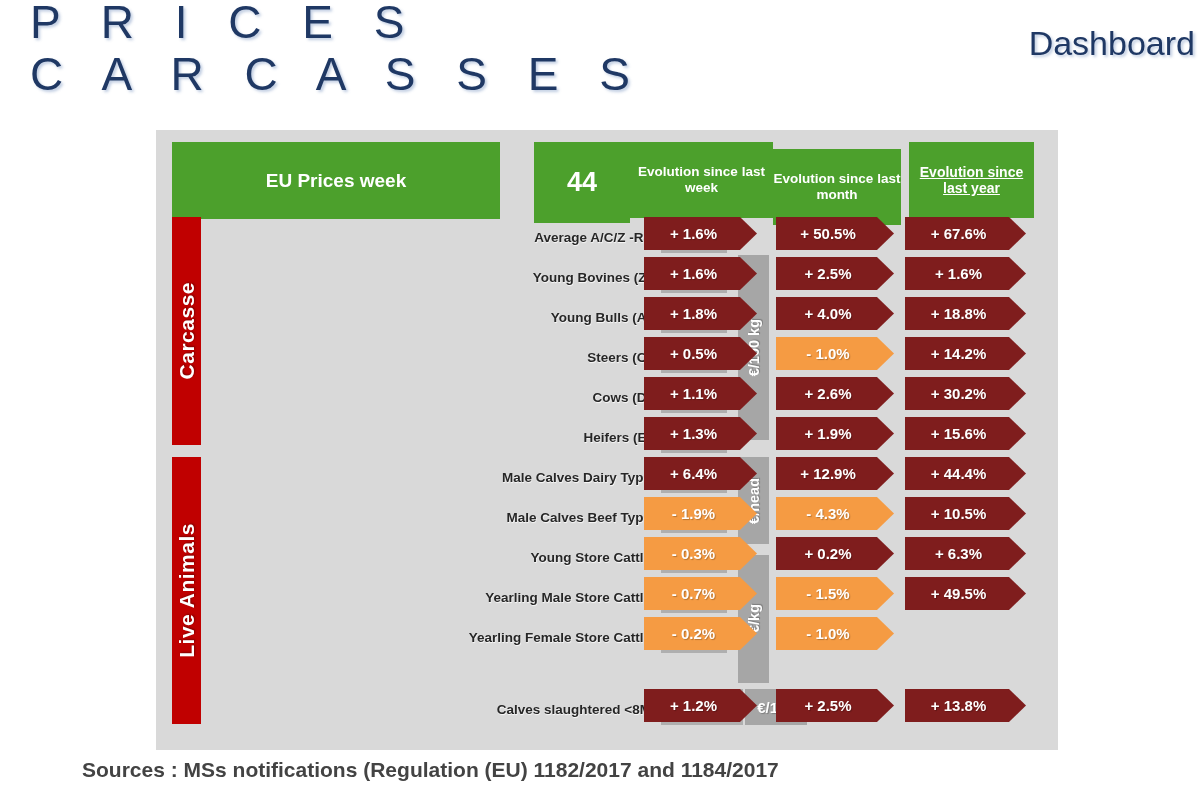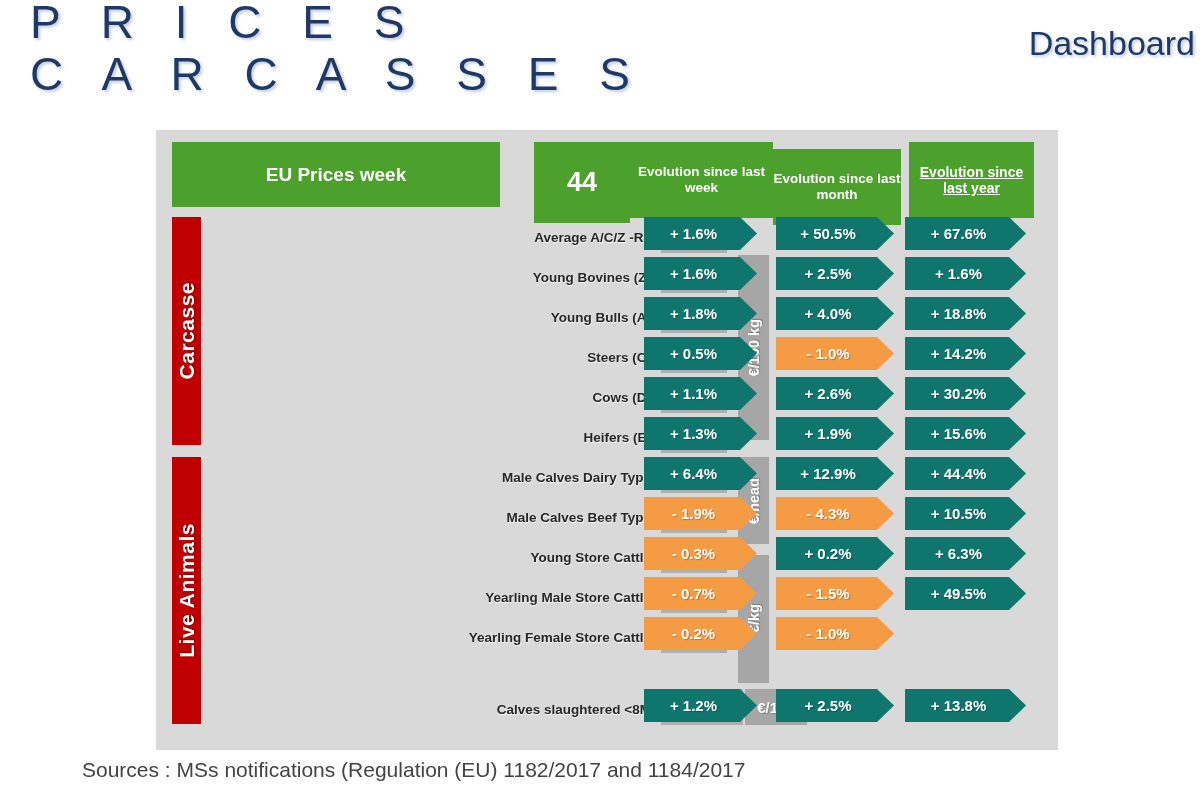--- a/index.html
+++ b/index.html
@@ -49,21 +49,21 @@
     position:absolute;
     background:#4CA02C;
     color:#ffffff;
     font-weight:bold;
     display:flex;
     align-items:center;
     justify-content:center;
     text-align:center;
     line-height:1.15;
   }
-  #hdr-title{ left:16px;  top:12px; width:328px; height:65px; font-size:19px; }
+  #hdr-title{ left:16px;  top:12px; width:328px; height:77px; font-size:19px; }
   #hdr-week { left:352px; top:12px; width:96px;  height:81px; font-size:27px;margin-left:26px; }
   #hdr-week1{ left:474px; top:12px; width:143px; height:76px; font-size:13.5px; }
   #hdr-mon  { left:617px; top:19px; width:128px; height:76px; font-size:13.5px; }
   #hdr-year { left:753px; top:12px; width:125px; height:76px; font-size:14px;text-decoration:underline; }
 
   
   .catbar{
     position:absolute;
     left:16px; width:29px;
     background:#C00000;
@@ -140,33 +140,34 @@
     height:33px;
     color:#ffffff;
     font-size:15px;
     font-weight:bold;
     display:flex; align-items:center; justify-content:center;
     padding-right:14px;
     clip-path:polygon(0 0, calc(100% - 17px) 0, 100% 50%, calc(100% - 17px) 100%, 0 100%);
     text-shadow:1px 1px 1px rgba(0,0,0,0.25);
     white-space:nowrap;
   }
-  .chip.up  { background:#0f766e; }
+  .chip.up  { background:#7f1d1d; }
   .chip.down{ background:#F59B43; }
   .c1{ left:488px; width:99px; }
   .c2{ left:620px; width:104px; }
   .c3{ left:749px; width:107px; }
 
   #sources{
     position:absolute;
     left:82px; top:758px;
     color:#434343;
     font-size:21px;
     font-family:"Liberation Sans", sans-serif;
     white-space:nowrap;
+    font-weight:bold;
   }
 </style>
 </head>
 <body>
 
 <div id="title-block">
   <span class="tline">P R I C E S</span>
   <span class="tline">C A R C A S S E S</span>
 </div>
 

